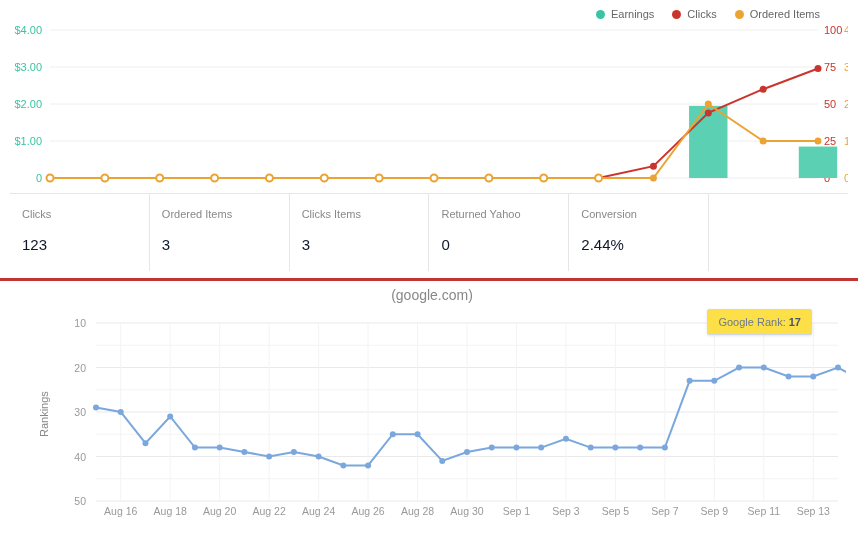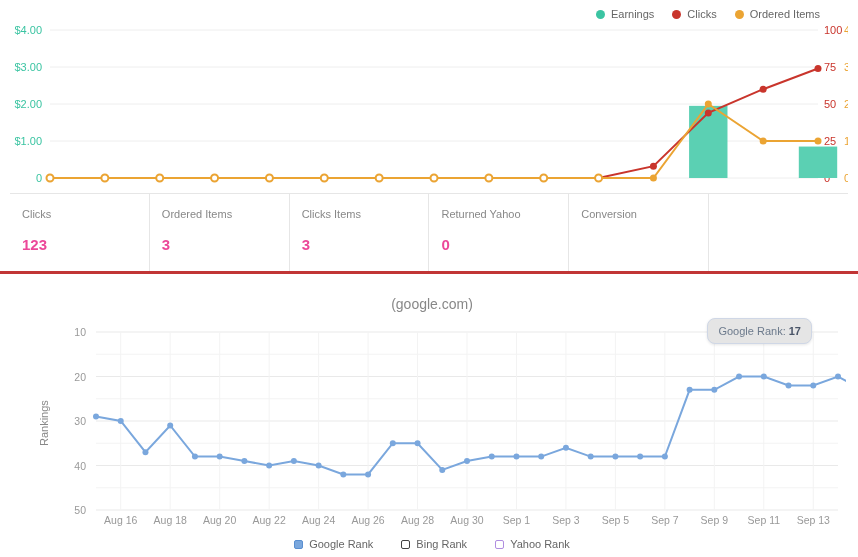--- a/index.html
+++ b/index.html
@@ -1,17 +1,17 @@
 <!DOCTYPE html>
 <html><head>
 <meta charset="utf-8">
 <style>
 *{box-sizing:border-box;margin:0;padding:0}
 body{font-family:Arial,Helvetica,sans-serif;background:#fff;color:#555;font-size:12px;width:858px}
-.panel{padding:8px 10px 0 10px}
+.panel{padding:8px 10px 7px 10px}
 .chart-top{position:relative;height:185px}
 .legend-top{position:absolute;top:0;right:28px;display:flex;gap:18px;font-size:11px;align-items:center}
 .lg{display:flex;align-items:center;gap:6px;color:#666}
 .dot{width:9px;height:9px;border-radius:50%}
 .earn-dot{background:#3bc4a2}
 .click-dot{background:#c9352c}
 .ord-dot{background:#eba433}
 svg{display:block}
 .y-left{fill:#3bc4a2;font-size:11px}
 .y-right-1{fill:#c9352c;font-size:11px}
@@ -20,26 +20,26 @@
 .earn-bar{fill:#5bd0b3}
 .clicks-line{stroke:#c9352c;stroke-width:2;fill:none}
 .clicks-pt{fill:#c9352c}
 .ord-line{stroke:#eba433;stroke-width:2;fill:none}
 .ord-pt{fill:#eba433}
 .ord-pt-hollow{fill:#fff;stroke:#eba433;stroke-width:2}
 .stats{display:flex;border-top:1px solid #e6e6e6}
 .stat{flex:1;border-right:1px solid #e6e6e6;padding:14px 12px 18px 12px}
 .stat:last-child{border-right:none}
 .stat-label{color:#888;font-size:11px;margin-bottom:16px}
-.stat-value{color:#ec4899;font-weight:700;font-size:15px}
+.stat-value{color:#0f172a;font-weight:400;font-size:15px}
 .divider{height:3px;background:#c13535;width:100%}
 .panel2{padding:6px 12px 10px 18px}
-.title2{text-align:center;color:#888;font-size:14px;margin:16px 0 2px 0}
+.title2{text-align:center;color:#888;font-size:14px;margin:0 0 2px 0}
 .chart2{position:relative;height:218px}
-.tooltip{position:absolute;right:34px;top:4px;background:#e5e5e5;border:1px solid #cfd7e6;border-radius:8px;padding:6px 10px;box-shadow:0 1px 3px rgba(0,0,0,.1);font-size:11px;color:#6c7a8c}
+.tooltip{position:absolute;right:34px;top:4px;background:#fde047;border:1px solid #cfd7e6;border-radius:2px;padding:6px 10px;box-shadow:0 1px 3px rgba(0,0,0,.1);font-size:11px;color:#6c7a8c}
 .tooltip b{color:#4a5568}
 .rank-axis-label{fill:#888;font-size:11px}
 .axis2-txt{fill:#999;font-size:10.5px}
 .grid2{stroke:#e9e9e9;stroke-width:1}
 .grid2-minor{stroke:#f3f3f3;stroke-width:1}
 .rank-line{stroke:#7aa7dd;stroke-width:2;fill:none}
 .rank-pt{fill:#7aa7dd}
 .rank-pt-last{fill:#fff;stroke:#5a8fd0;stroke-width:2}
 .legend2{display:flex;justify-content:center;gap:28px;margin-top:6px;font-size:11px;color:#777}
 .sw{width:9px;height:9px;display:inline-block;border-radius:2px;border:1.5px solid}
@@ -135,20 +135,21 @@
     <div class="stat">
       <div class="stat-label">Clicks Items</div>
       <div class="stat-value">3</div>
     </div>
     <div class="stat">
       <div class="stat-label">Returned Yahoo</div>
       <div class="stat-value">0</div>
     </div>
     <div class="stat">
       <div class="stat-label">Conversion</div>
+      <div class="stat-value">2.44%</div>
     </div>
     <div class="stat"></div>
   </div>
 </div>
 
 <div class="divider"></div>
 
 <div class="panel2">
   <div class="title2">(google.com)</div>
   <div class="chart2">
@@ -231,27 +232,13 @@
         <circle cx="696.3333333333334" cy="75.85" r="3" class="rank-pt"></circle>
         <circle cx="721.0666666666667" cy="62.5" r="3" class="rank-pt"></circle>
         <circle cx="745.8000000000001" cy="62.5" r="3" class="rank-pt"></circle>
         <circle cx="770.5333333333333" cy="71.4" r="3" class="rank-pt"></circle>
         <circle cx="795.2666666666667" cy="71.4" r="3" class="rank-pt"></circle>
         <circle cx="820" cy="62.5" r="3" class="rank-pt"></circle>
         <circle cx="844.7333333333333" cy="75.85" r="3" class="rank-pt"></circle>
         <circle cx="869.4666666666667" cy="49.15" r="4" class="rank-pt-last"></circle>
       </svg>
   </div>
-  <div class="legend2">
-    <div class="lg">
-        <span class="sw sw-g"></span>
-        <span>Google Rank</span>
-      </div>
-    <div class="lg">
-        <span class="sw sw-b"></span>
-        <span>Bing Rank</span>
-      </div>
-    <div class="lg">
-        <span class="sw sw-y"></span>
-        <span>Yahoo Rank</span>
-      </div>
-  </div>
 </div>
 
 </body></html>

